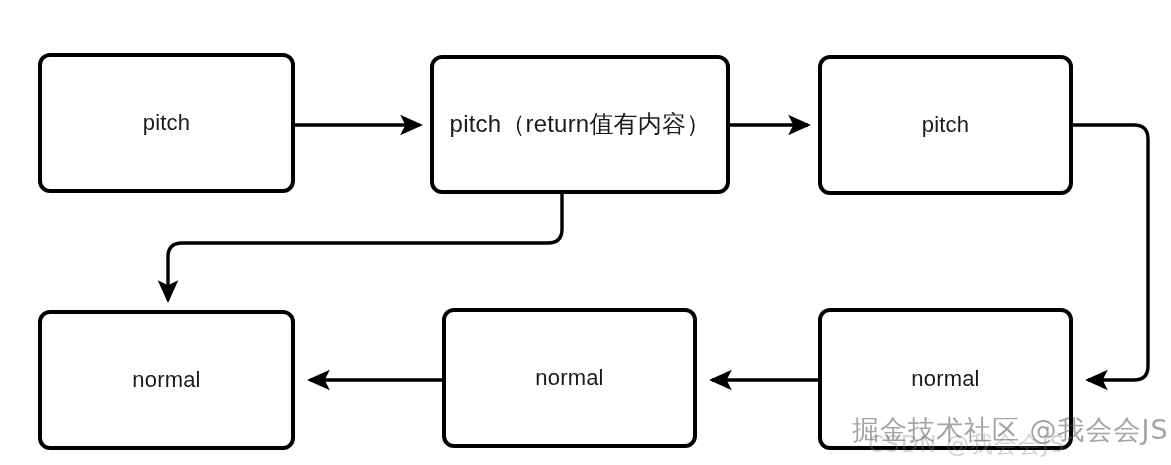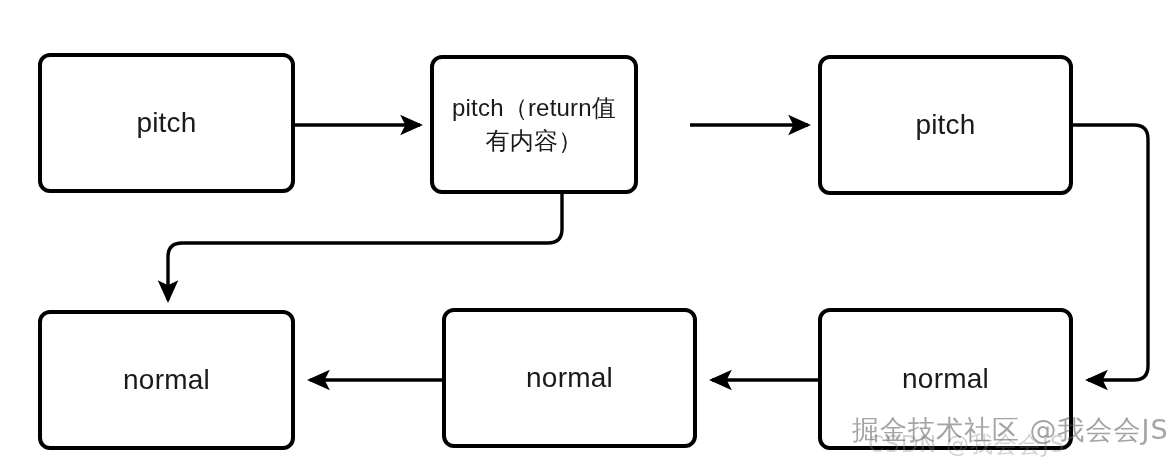--- a/index.html
+++ b/index.html
@@ -33,21 +33,21 @@
     border-radius: 12px;
     display: flex;
     align-items: center;
     justify-content: center;
     text-align: center;
     z-index: 3;
   }
   .node-label {
     color: #1a1a1a;
     font-family: "Liberation Sans", "DejaVu Sans", sans-serif;
-    font-size: 28px;
+    font-size: 22px;
     font-weight: 400;
     line-height: 1.45;
     letter-spacing: 0.2px;
     padding: 0 10px;
     white-space: pre-line;
   }
   .node-label.multiline {
     font-size: 24px;
     line-height: 1.35;
     padding: 0 6px;
@@ -101,21 +101,21 @@
 
     <path class="edge" fill="none" stroke="#000000" stroke-width="3.4" marker-end="url(#arrow-end)" d="M 818 380 L 712 380"></path>
 
     <path class="edge" fill="none" stroke="#000000" stroke-width="3.4" marker-end="url(#arrow-end)" d="M 442 380 L 310 380"></path>
   </svg>
 
   <div class="node-box" style="left:38px; top:53px; width:257px; height:140px;">
     <span class="node-label">pitch</span>
   </div>
 
-  <div class="node-box" style="left:430px; top:55px; width:208px; height:139px;">
+  <div class="node-box" style="left:430px; top:55px; width:300px; height:139px;">
     <span class="node-label multiline">pitch（return值有内容）</span>
   </div>
 
   <div class="node-box" style="left:818px; top:55px; width:255px; height:140px;">
     <span class="node-label">pitch</span>
   </div>
 
   <div class="node-box" style="left:38px; top:310px; width:257px; height:140px;">
     <span class="node-label">normal</span>
   </div>

